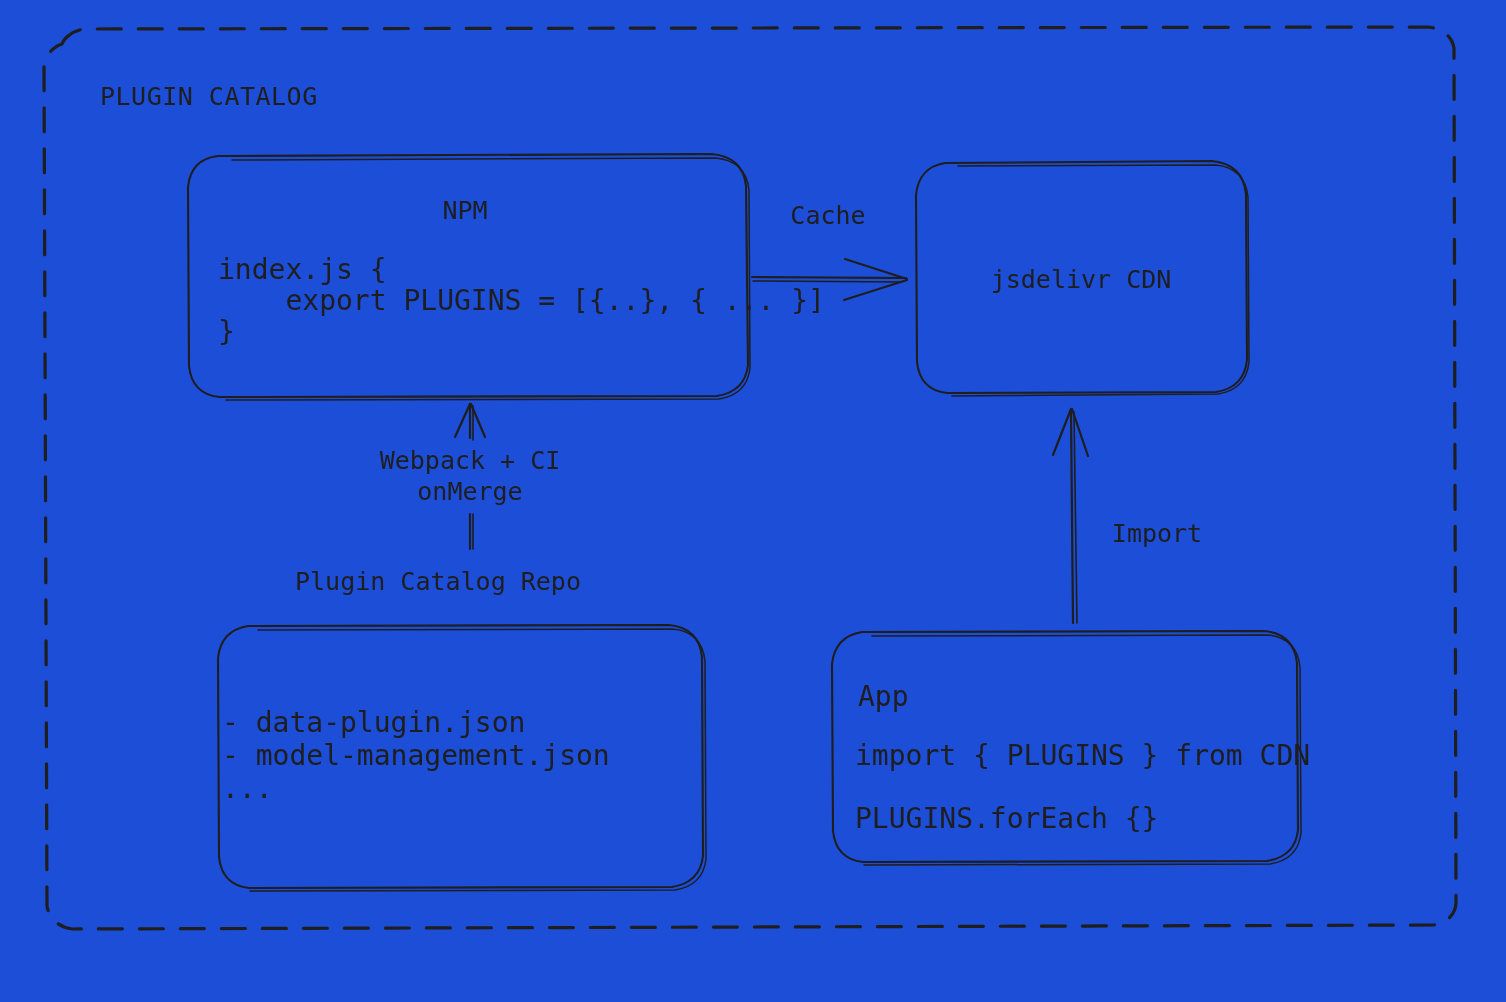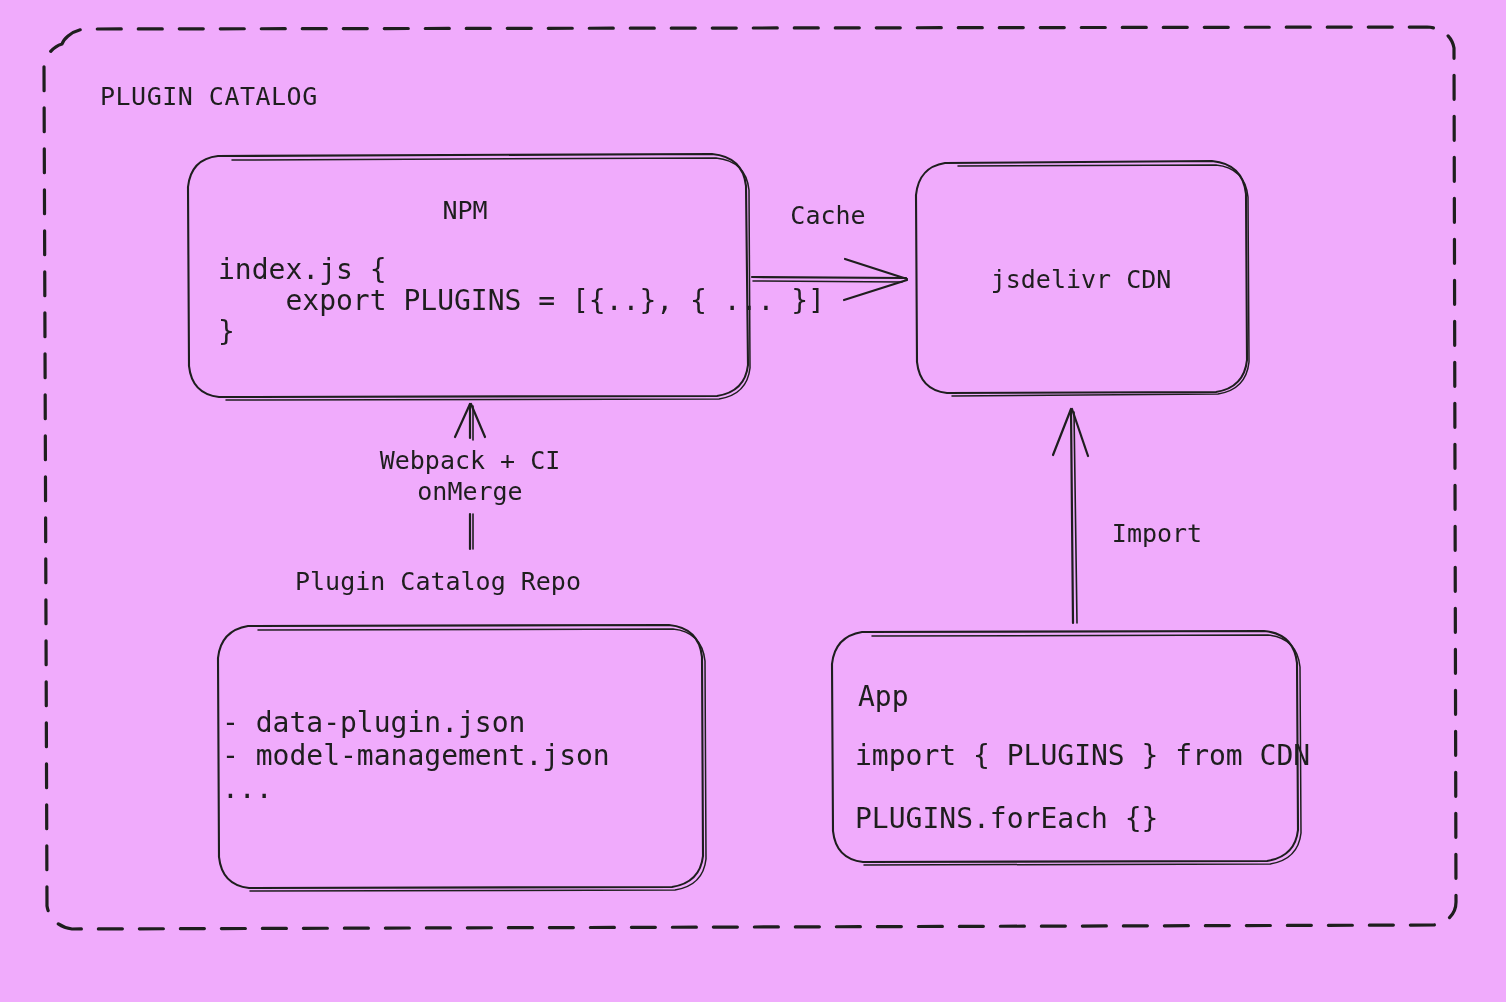--- a/index.html
+++ b/index.html
@@ -4,21 +4,21 @@
 <style>
   html, body {
     margin: 0;
     padding: 0;
     background: #ffffff;
   }
   #canvas-root {
     position: relative;
     width: 1506px;
     height: 1002px;
-    background: #f0abfc;
+    background: #1d4ed8;
     font-family: "DejaVu Sans Mono", monospace;
     overflow: hidden;
   }
   svg.diagram {
     position: absolute;
     top: 0;
     left: 0;
     width: 1506px;
     height: 1002px;
   }

